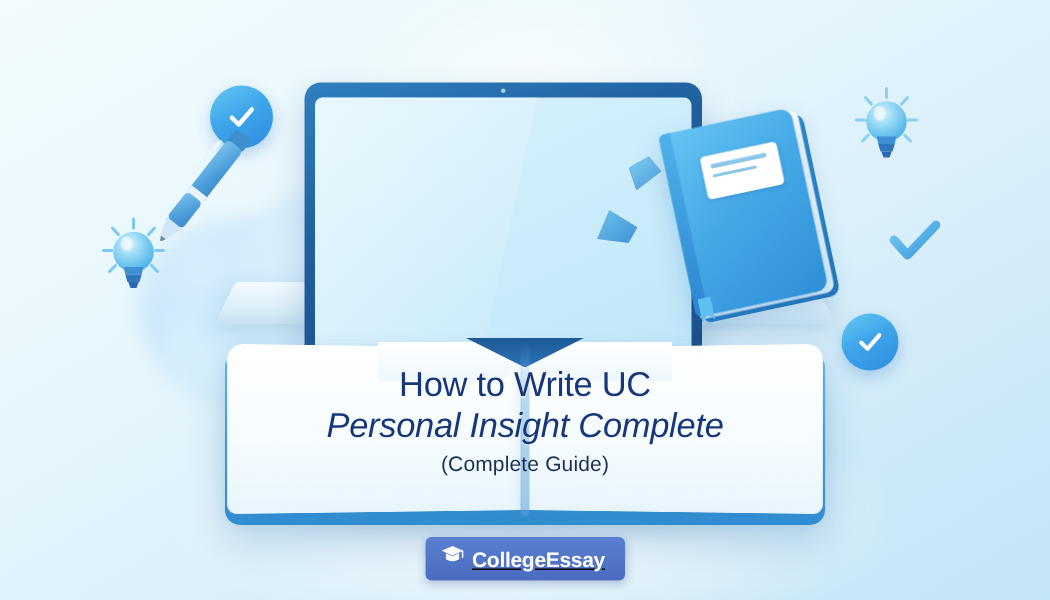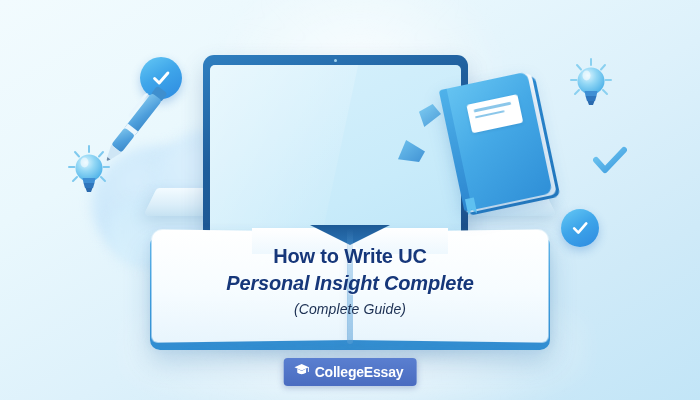--- a/index.html
+++ b/index.html
@@ -172,51 +172,51 @@
 
   
   #headline {
     position: absolute;
     left: 0; top: 243px;
     width: 700px;
     text-align: center;
     z-index: 7;
   }
   .title-line {
-    font-size: 20px;
-    font-weight: bold;
+    font-size: 23px;
+    font-weight: normal;
     font-style: italic;
     letter-spacing: -0.2px;
     color: #16377a;
     line-height: 27px;
     text-shadow: 0 1px 1px rgba(255,255,255,0.7);
   }
   .title-line.l1 { font-style: normal; }
   .subtitle {
     margin-top: 4px;
     font-size: 14px;
     font-weight: normal;
     color: #1b2f52;
     letter-spacing: 0.1px;
-    font-style: italic;
   }
 
   
   #logo-badge {
     position: absolute;
     left: 50%; top: 358px;
     transform: translateX(-50%);
     display: flex;
     align-items: center;
     gap: 5px;
     padding: 5px 13px 5px 10px;
     border-radius: 4px;
     background: linear-gradient(180deg, #5a7fd0 0%, #4a6cc0 100%);
     box-shadow: 0 2px 6px rgba(40,70,140,0.28);
     z-index: 9;
+    text-decoration: underline;
   }
   #logo-badge .logo-text {
     color: #ffffff;
     font-size: 14px;
     font-weight: bold;
     letter-spacing: -0.2px;
   }
   .cap-icon { display: block; }
 
   

